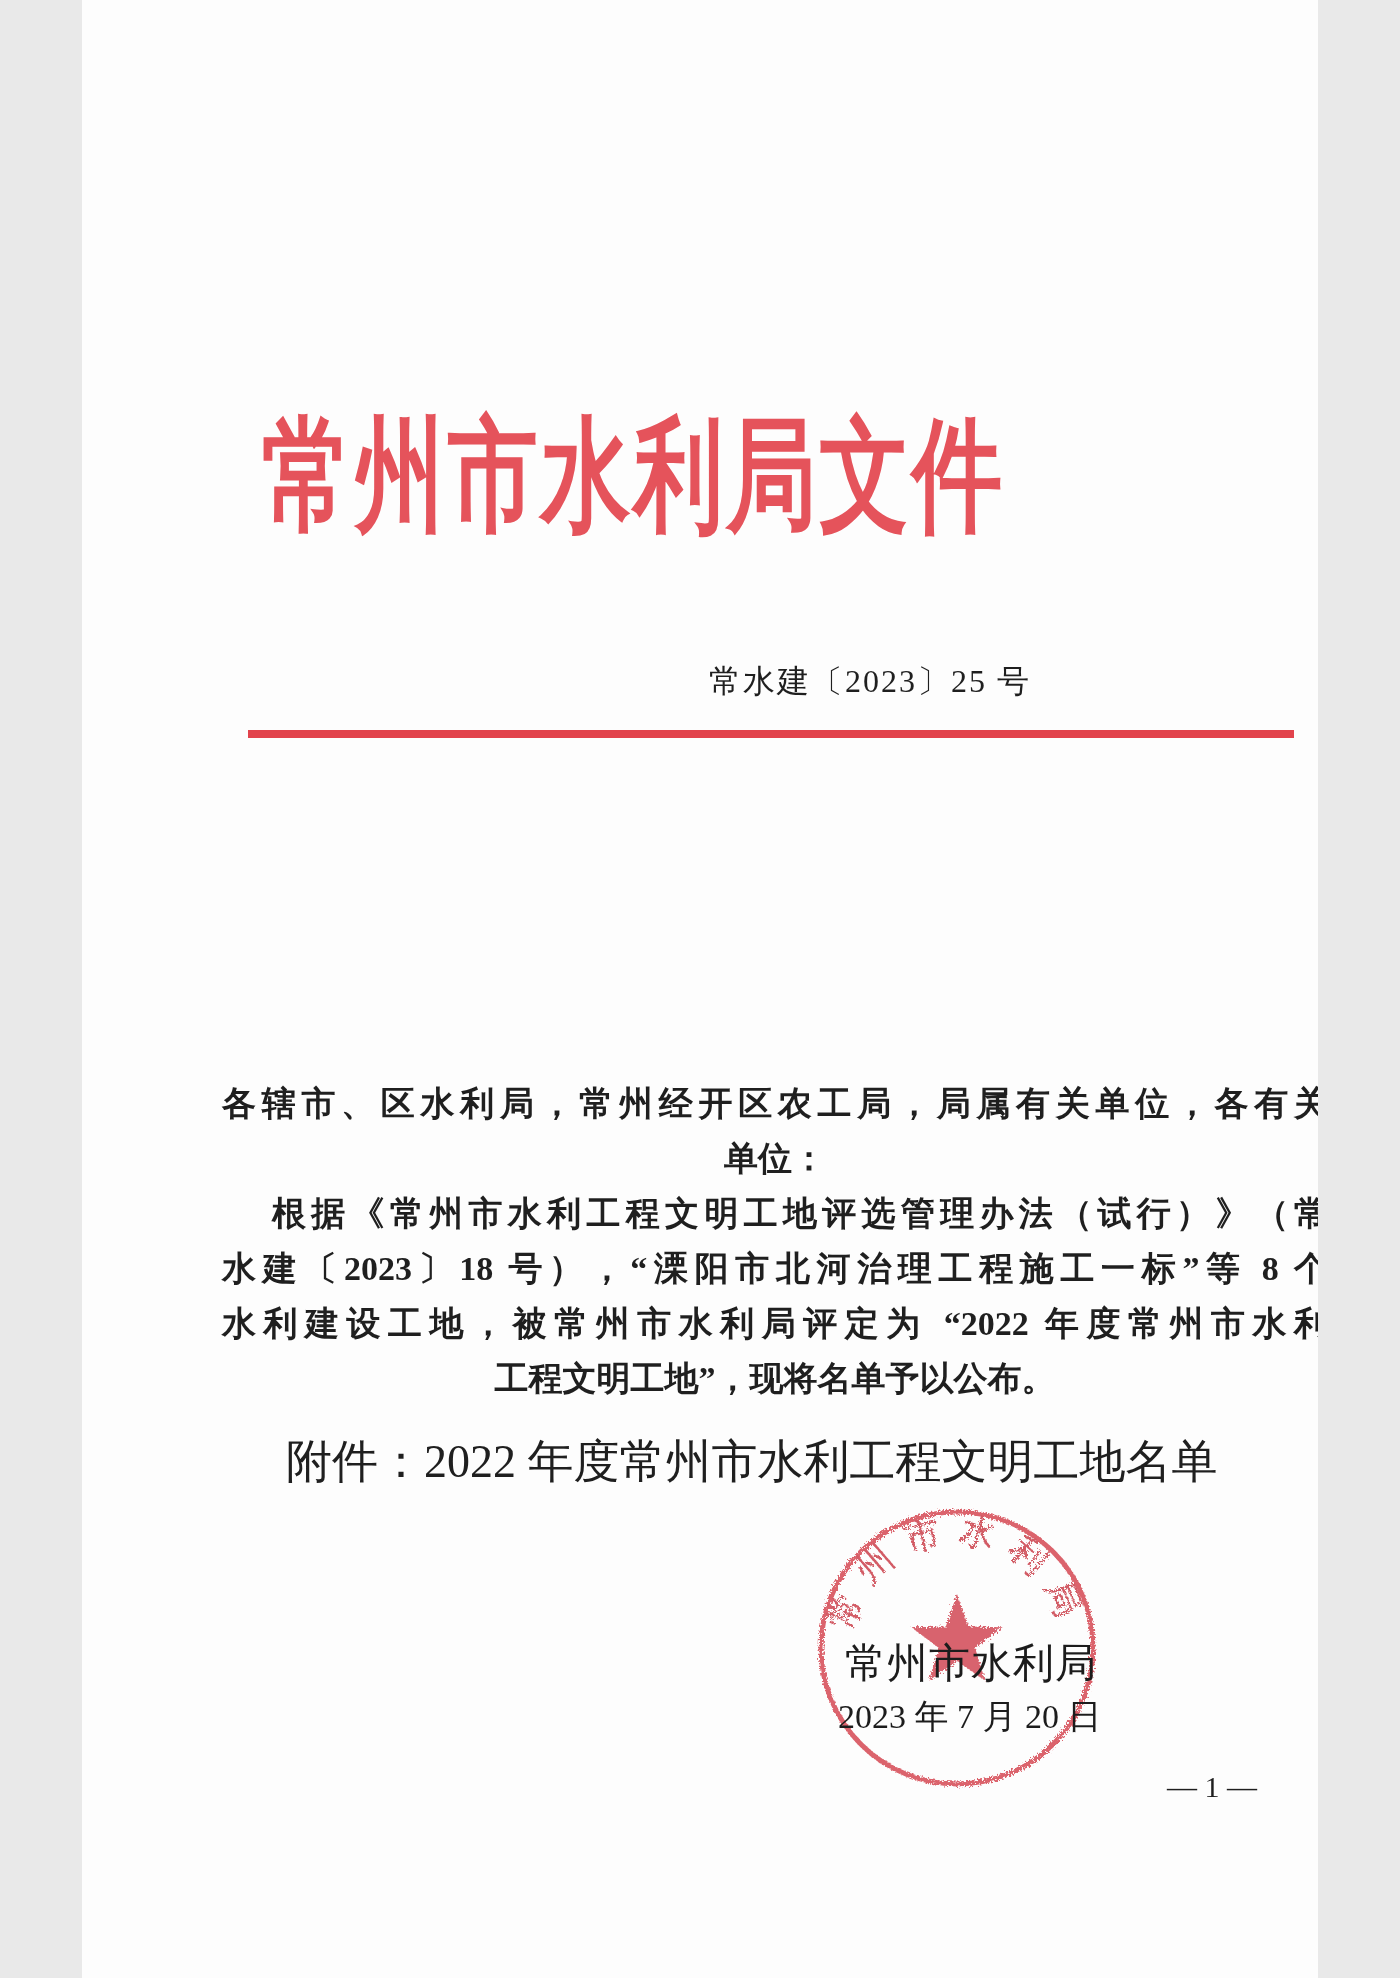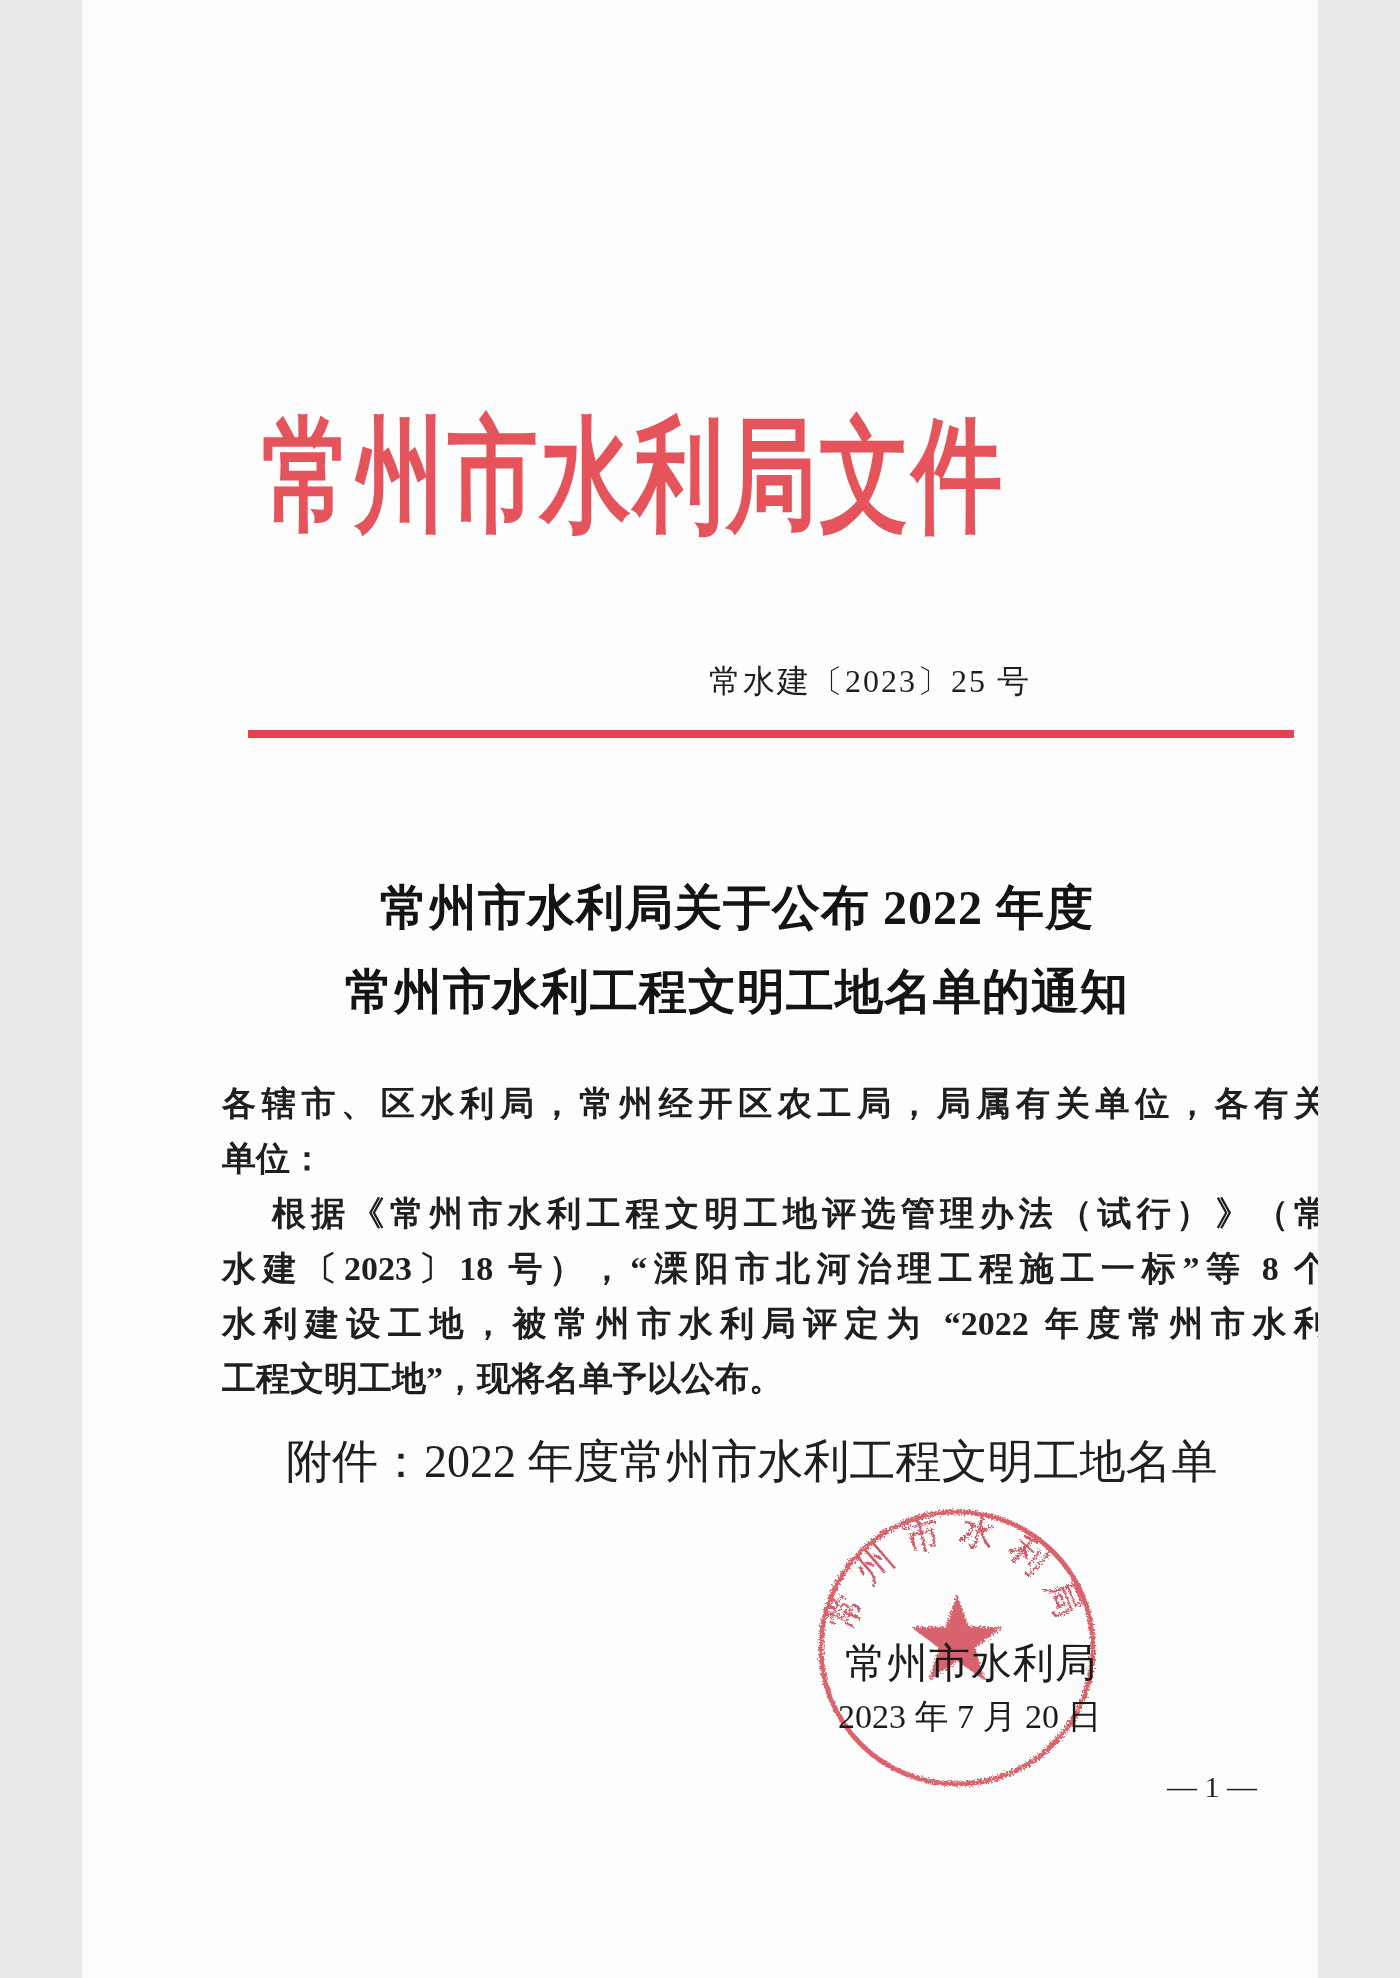--- a/index.html
+++ b/index.html
@@ -69,20 +69,21 @@
     top: 1076px;
     width: 1106px;
     font-size: 34px;
     line-height: 55px;
     color: #1f1f1f;
     font-weight: bold;
   }
   .body-line {
     width: 100%;
     white-space: nowrap;
+    text-align: center;
   }
   .body-line.full {
     text-align: justify;
     text-align-last: justify;
     white-space: normal;
   }
   .body-line.indent { padding-left: 50px; box-sizing: border-box; }
   .attachment {
     position: absolute;
     left: 204px;
@@ -137,24 +138,20 @@
 <body>
 
 <div class="page">
 
   <div class="letterhead">常州市水利局文件</div>
 
   <div class="docnum">常水建〔2023〕25 号</div>
 
   <div class="rule"></div>
 
-  <div class="ntitle">
-    <div>常州市水利局关于公布 2022 年度</div>
-    <div>常州市水利工程文明工地名单的通知</div>
-  </div>
 
   <div class="bodytext">
     <div class="body-line full">各辖市、区水利局，常州经开区农工局，局属有关单位，各有关</div>
     <div class="body-line">单位：</div>
     <div class="body-line full indent">根据《常州市水利工程文明工地评选管理办法（试行）》（常</div>
     <div class="body-line full">水建〔2023〕18 号），“溧阳市北河治理工程施工一标”等 8 个</div>
     <div class="body-line full">水利建设工地，被常州市水利局评定为 “2022 年度常州市水利</div>
     <div class="body-line">工程文明工地”，现将名单予以公布。</div>
   </div>
 

